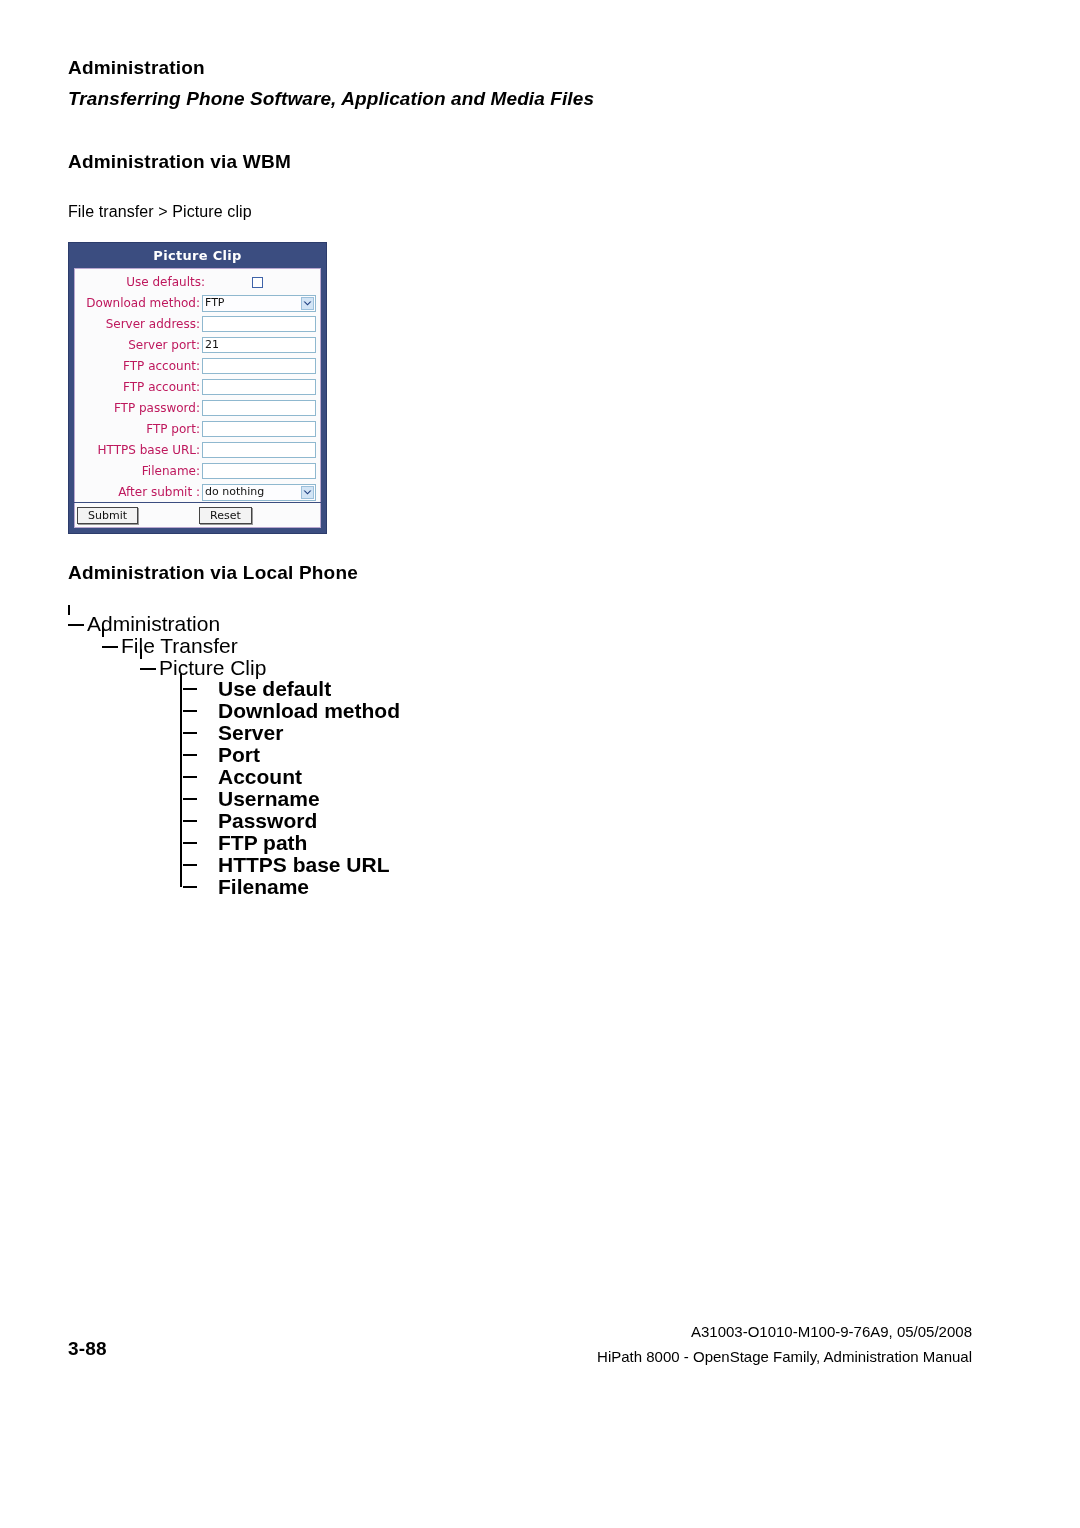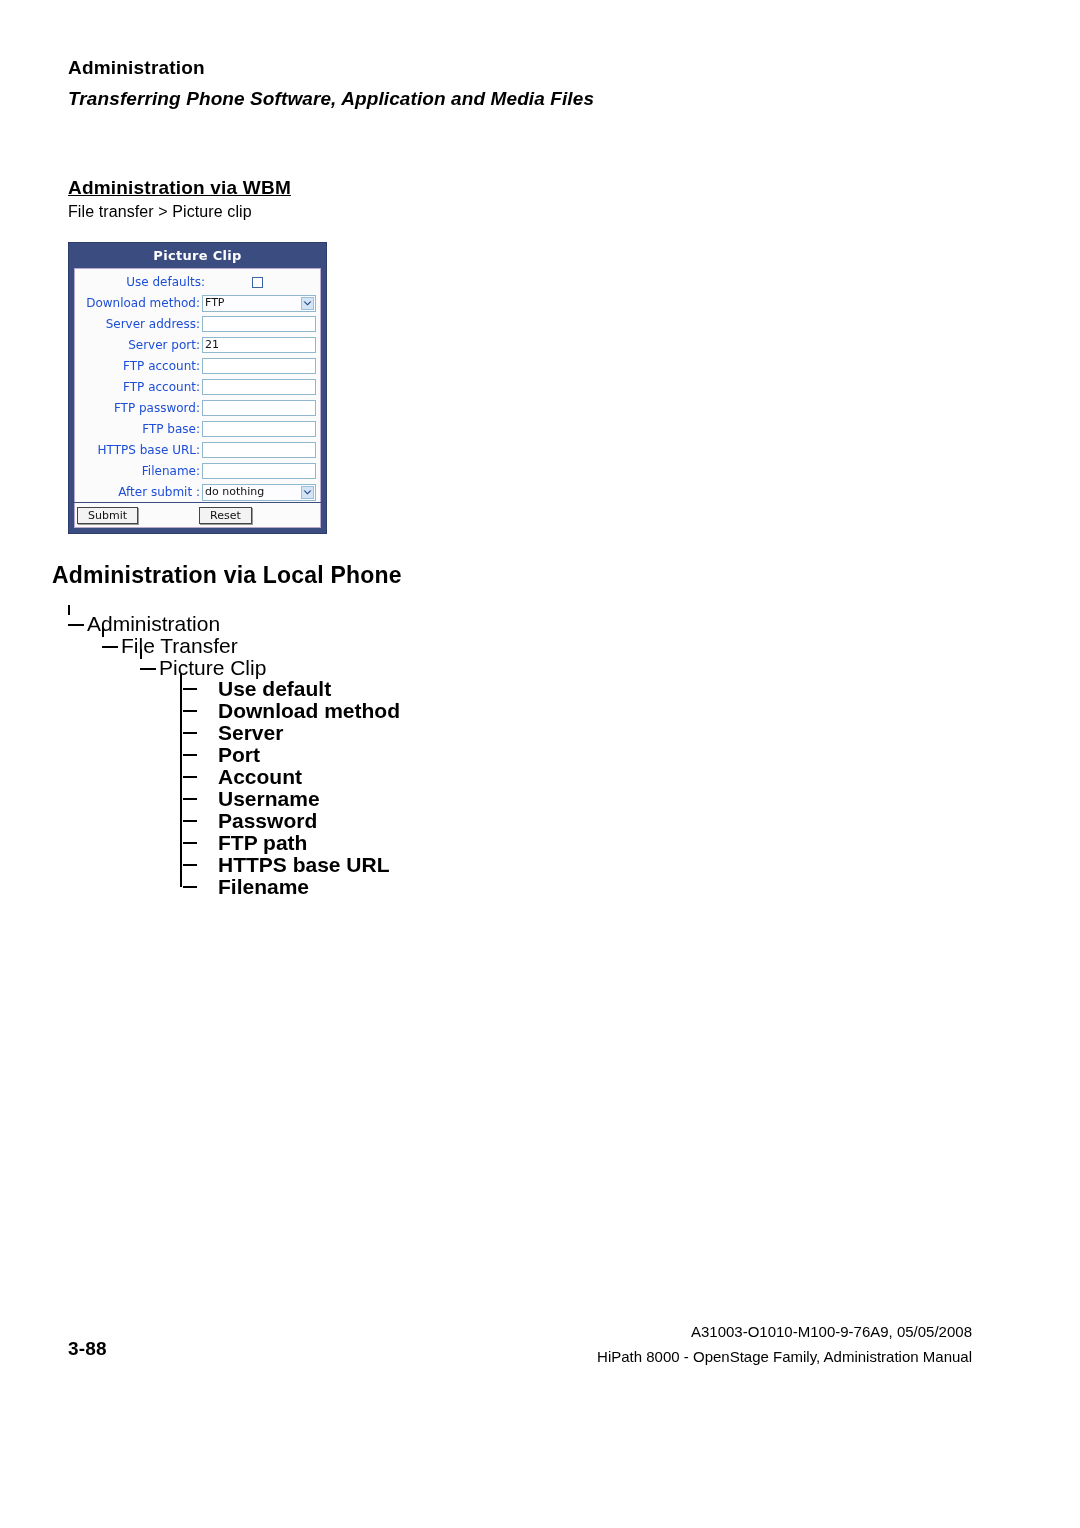--- a/index.html
+++ b/index.html
@@ -42,38 +42,37 @@
     font-weight: bold;
     line-height: 26px;
     margin-top: 6px;
     letter-spacing: .1px;
   }
 
   
   .h-wbm {
     position: absolute;
     left: 68px;
-    top: 177px;
+    top: 151px;
     font-size: 19px;
     font-weight: bold;
     letter-spacing: .2px;
-    text-decoration: underline;
   }
   .sub-path {
     position: absolute;
     left: 68px;
     top: 203px;
     font-size: 16px;
     letter-spacing: .1px;
   }
   .h-local {
     position: absolute;
-    left: 52px;
+    left: 68px;
     top: 562px;
-    font-size: 23px;
+    font-size: 19px;
     font-weight: bold;
     letter-spacing: .2px;
     text-align: center;
   }
 
   
   .wbm {
     position: absolute;
     left: 68px;
     top: 242px;
@@ -104,21 +103,21 @@
   .wbm-row {
     display: flex;
     align-items: center;
     height: 20px;
     margin-bottom: 1px;
   }
   .wbm-label {
     width: 132px;
     text-align: right;
     font-size: 12px;
-    color: #1d4ed8;
+    color: #be185d;
     padding-right: 2px;
     box-sizing: border-box;
     white-space: nowrap;
     line-height: 14px;
   }
   .wbm-field {
     flex: 1;
     padding-right: 4px;
     display: flex;
     align-items: center;
@@ -355,21 +354,21 @@
       </div>
 
       <div class="wbm-row">
         <div class="wbm-label">FTP password:</div>
         <div class="wbm-field">
           <div class="wbm-input"></div>
         </div>
       </div>
 
       <div class="wbm-row">
-        <div class="wbm-label">FTP base:</div>
+        <div class="wbm-label">FTP port:</div>
         <div class="wbm-field">
           <div class="wbm-input"></div>
         </div>
       </div>
 
       <div class="wbm-row">
         <div class="wbm-label">HTTPS base URL:</div>
         <div class="wbm-field">
           <div class="wbm-input"></div>
         </div>

